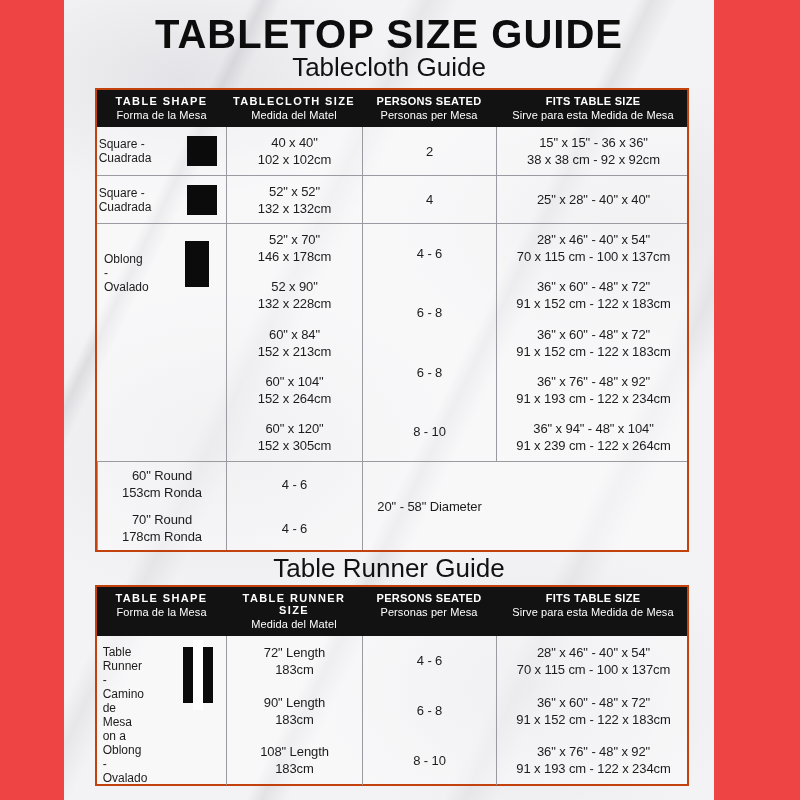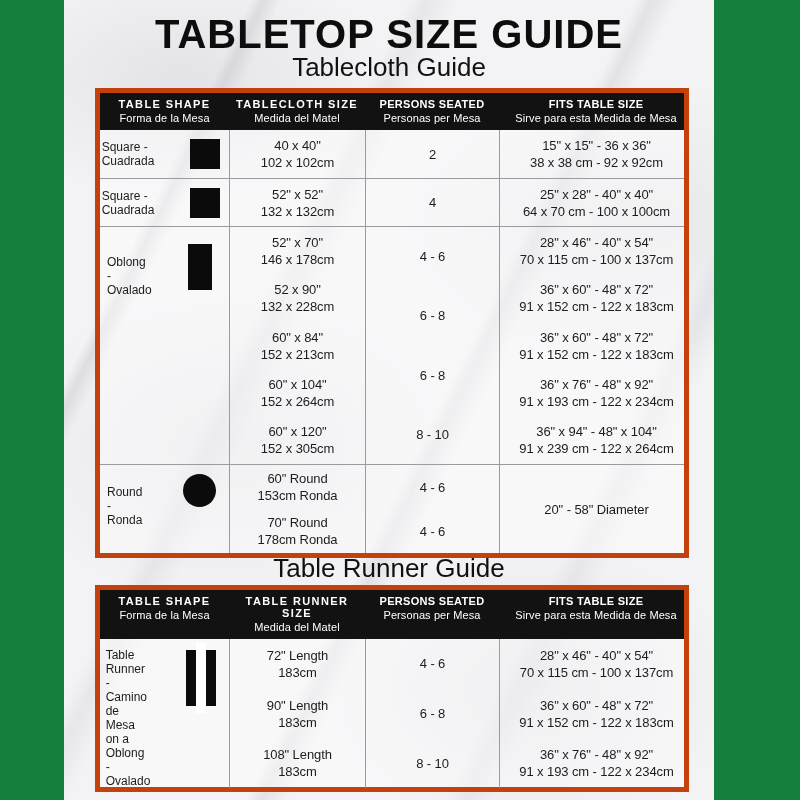--- a/index.html
+++ b/index.html
@@ -1,17 +1,17 @@
 <!DOCTYPE html>
 <html><head>
 <meta charset="utf-8">
 <style>
   * { margin:0; padding:0; box-sizing:border-box; }
   html,body { width:800px; height:800px; background:#ffffff; font-family:"Liberation Sans","DejaVu Sans",sans-serif; }
-  #page { position:relative; width:800px; height:800px; background:#15803d; overflow:hidden; }
+  #page { position:relative; width:800px; height:800px; background:#ef4444; overflow:hidden; }
 
   
   #marble {
     position:absolute; left:64px; top:0; width:650px; height:800px;
     background:
       linear-gradient(116deg, transparent 18%, rgba(176,176,184,0.30) 19.2%, transparent 21%,
         transparent 33%, rgba(188,188,196,0.22) 35%, transparent 38%,
         transparent 55%, rgba(180,180,188,0.26) 56.5%, transparent 59%,
         transparent 74%, rgba(188,188,196,0.20) 76%, transparent 79%),
       radial-gradient(ellipse 320px 180px at 18% 10%, rgba(198,198,206,0.35), transparent 65%),
@@ -21,21 +21,21 @@
       #f3f3f5;
   }
 
   .center-line { position:absolute; left:64px; width:650px; text-align:center; color:#0d0d0d; }
   #main-title { top:12px; font-size:40px; font-weight:bold; letter-spacing:1px; }
   .section-heading { font-size:26px; font-weight:500; color:#111; }
   #tablecloth-heading { top:52px; }
   #runner-heading { top:553px; }
   #footnote { top:771px; font-size:13px; font-weight:500; color:#161616; }
 
-  .tbl { position:absolute; left:95px; width:594px; background:rgba(255,255,255,0.42); border:5px solid #c2410c; }
+  .tbl { position:absolute; left:95px; width:594px; background:rgba(255,255,255,0.42); border:2px solid #c2410c; }
   #tablecloth-table { top:88px; }
   #runner-table { top:585px; }
 
   .thead { display:grid; grid-template-columns:129px 136px 134px 194px; background:#121212; color:#ffffff; }
   .th { text-align:center; padding:5px 2px 6px; }
   .th .main { display:block; font-size:11px; font-weight:bold; letter-spacing:1.4px; }
   .th:nth-child(3) .main, .th:nth-child(4) .main { letter-spacing:0.3px; }
   .th .sub { display:block; font-size:11px; margin-top:2px; letter-spacing:0.1px; }
 
   .sec { display:grid; grid-template-columns:129px 136px 134px 194px; }
@@ -131,21 +131,20 @@
           </div>
       </div>
       <div class="cell">
         <div class="entry">
             <span class="l1">4</span>
           </div>
       </div>
       <div class="cell">
         <div class="entry">
             <span class="l1">25" x 28" - 40" x 40"</span>
-            <span class="l2">64 x 70 cm - 100 x 100cm</span>
           </div>
       </div>
     </div>
 
     <div class="sec" id="tc-sec-2">
       <div class="cell shape top">
         <span class="shape-label">Oblong - Ovalado</span>
         <span class="icon-oblong"></span>
       </div>
       <div class="cell">
@@ -202,24 +201,20 @@
             <span class="l2">91 x 193 cm - 122 x 234cm</span>
           </div>
         <div class="entry">
             <span class="l1">36" x 94" - 48" x 104"</span>
             <span class="l2">91 x 239 cm - 122 x 264cm</span>
           </div>
       </div>
     </div>
 
     <div class="sec" id="tc-sec-3">
-      <div class="cell shape top">
-        <span class="shape-label">Round - Ronda</span>
-        <span class="icon-circle"></span>
-      </div>
       <div class="cell">
         <div class="entry">
             <span class="l1">60" Round</span>
             <span class="l2">153cm Ronda</span>
           </div>
         <div class="entry">
             <span class="l1">70" Round</span>
             <span class="l2">178cm Ronda</span>
           </div>
       </div>

